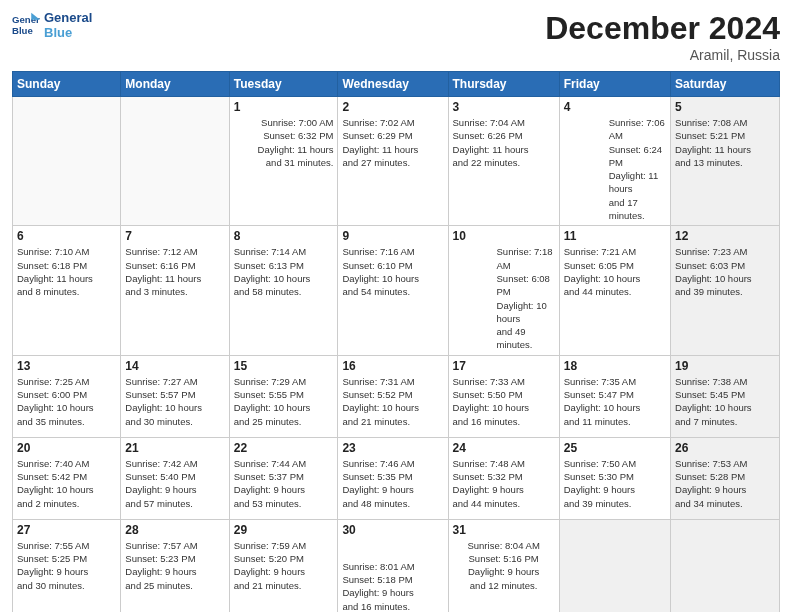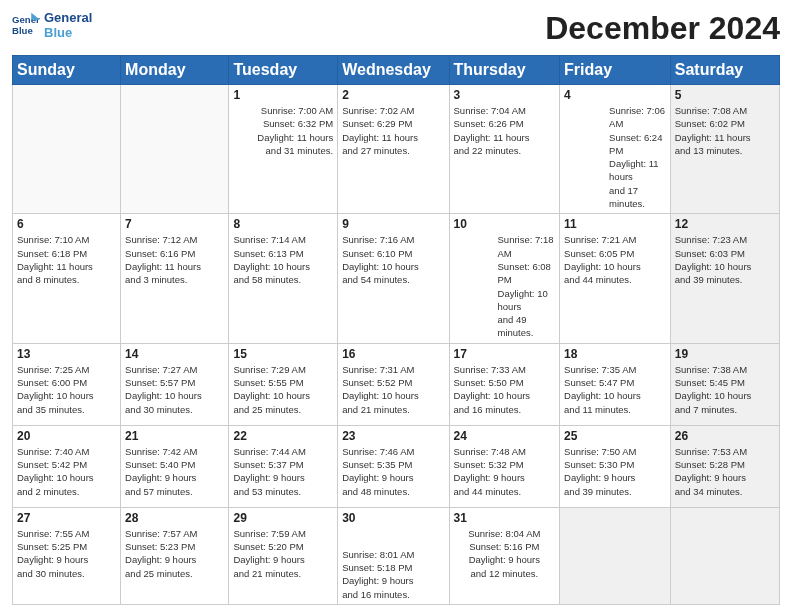--- a/index.html
+++ b/index.html
@@ -43,21 +43,21 @@
       color: #555;
     }
     .calendar {
       width: 100%;
       border-collapse: collapse;
       border: 1px solid #ccc;
     }
     .calendar th {
       background-color: #2a6db5;
       color: #fff;
-      font-size: 16px;
+      font-size: 12px;
       font-weight: bold;
       padding: 5px 4px;
       text-align: left;
       border: 1px solid #2260a0;
       margin-left: 30px;
     }
     .calendar td {
       border: 1px solid #ccc;
       vertical-align: top;
       padding: 3px 4px;
@@ -100,20 +100,21 @@
         <text x="0" y="26" font-size="11" font-weight="bold" fill="#1a4a8a">Blue</text>
         <polygon points="22,2 32,10 22,10" fill="#4a9fd4"></polygon>
       </svg>
       <div>
         <div style="font-size:13px;font-weight:bold;color:#1a4a8a;">General</div>
         <div style="font-size:13px;font-weight:bold;color:#4a9fd4;">Blue</div>
       </div>
     </div>
     <div class="title-area">
       <div class="month-title">December 2024</div>
+      <div class="location">Aramil, Russia</div>
     </div>
   </div>
 
   <table class="calendar">
     <thead>
       <tr>
         <th>Sunday</th>
         <th>Monday</th>
         <th>Tuesday</th>
         <th>Wednesday</th>
@@ -150,21 +151,21 @@
           <td>
             <span class="day-number">4</span>
             <div class="day-detail" style="white-space: pre-line; margin-left: 45px;">Sunrise: 7:06 AM
 Sunset: 6:24 PM
 Daylight: 11 hours
 and 17 minutes.</div>
           </td>
           <td class="shaded">
             <span class="day-number">5</span>
             <div class="day-detail" style="white-space: pre-line;">Sunrise: 7:08 AM
-Sunset: 6:02 PM
+Sunset: 5:21 PM
 Daylight: 11 hours
 and 13 minutes.</div>
           </td>
         </tr>
         <tr class="week-row">
           <td>
             <span class="day-number">6</span>
             <div class="day-detail" style="white-space: pre-line;">Sunrise: 7:10 AM
 Sunset: 6:18 PM
 Daylight: 11 hours

